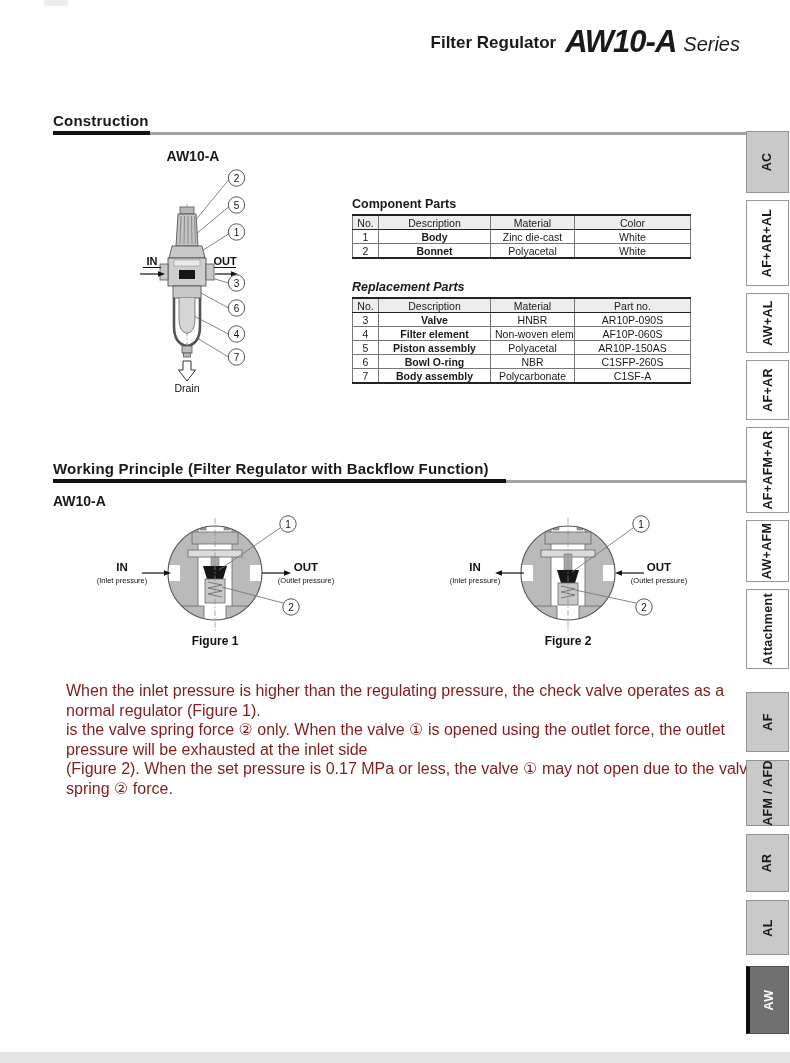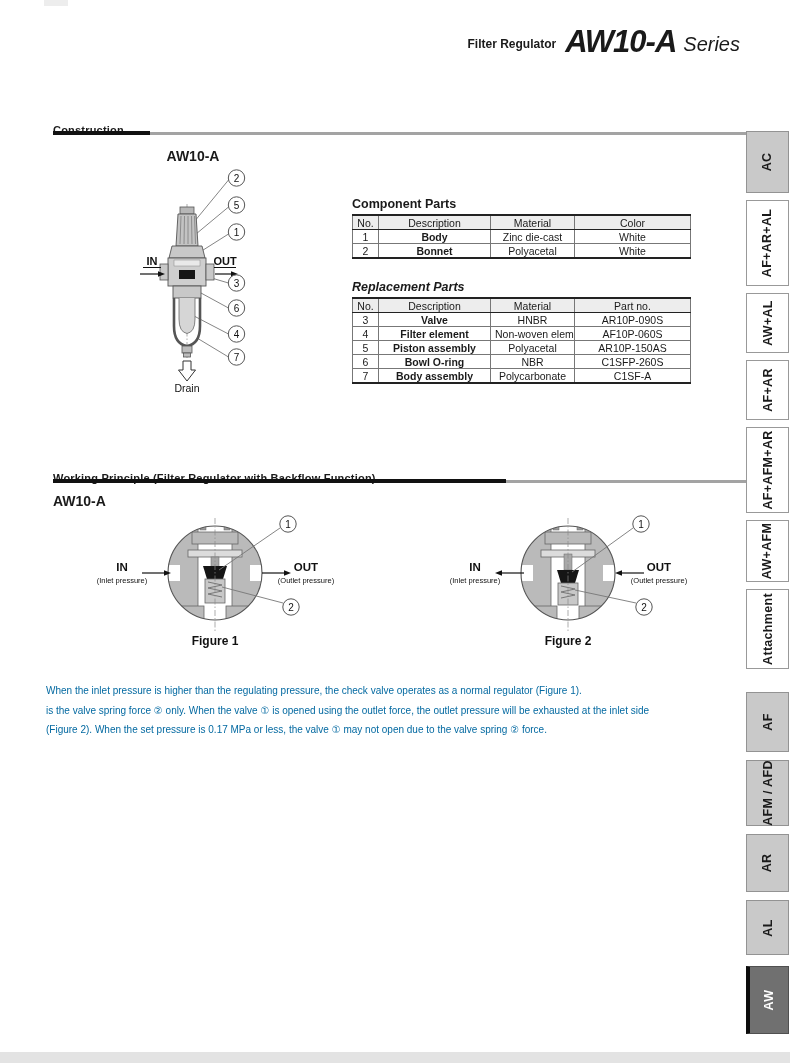--- a/index.html
+++ b/index.html
@@ -1,47 +1,47 @@
 <!DOCTYPE html>
 <html><head>
 <meta charset="utf-8">
 <style>
   html,body{margin:0;padding:0;}
   body{width:790px;height:1063px;background:#fff;font-family:"Liberation Sans","DejaVu Sans",sans-serif;color:#1a1a1a;position:relative;overflow:hidden;}
   .abs{position:absolute;}
 
   
   .doc-title{position:absolute;top:24px;left:250px;width:490px;text-align:right;white-space:nowrap;}
-  .doc-title .ptype{font-size:12px;font-weight:bold;vertical-align:4px;margin-right:9px;}
+  .doc-title .ptype{font-size:17px;font-weight:bold;vertical-align:4px;margin-right:9px;}
   .doc-title .series{font-size:31px;font-weight:bold;font-style:italic;letter-spacing:-1px;}
   .doc-title .suffix{font-size:20px;font-weight:normal;font-style:italic;margin-left:7px;vertical-align:1px;margin-top:39px;}
 
   .corner-mark{position:absolute;left:44px;top:0;width:24px;height:6px;background:#ededed;}
 
   
-  .sec-title{position:absolute;font-size:11px;font-weight:bold;letter-spacing:0.2px;margin-top:12px;}
+  .sec-title{position:absolute;font-size:15px;font-weight:bold;letter-spacing:0.2px;}
   .rule-black{position:absolute;height:4px;background:#111;}
   .rule-gray{position:absolute;height:3px;background:#a3a3a3;}
 
   .model-label{position:absolute;font-size:14px;font-weight:bold;}
 
   
   .tbl-title{position:absolute;font-size:12.5px;font-weight:bold;}
   table.parts{position:absolute;border-collapse:collapse;width:338px;font-size:10.5px;table-layout:fixed;}
   table.parts th,table.parts td{border:1px solid #777;height:13px;padding:0 4px;text-align:center;font-weight:normal;overflow:hidden;white-space:nowrap;}
   table.parts thead th{background:#ededed;border-top:2px solid #222;margin-left:17px;}
   table.parts thead th{border-bottom:1.5px solid #222;}
   table.parts tbody tr:last-child td{border-bottom:2px solid #222;}
   table.parts td.desc{text-align:center;font-weight:bold;}
 
   
   svg text{font-family:"Liberation Sans","DejaVu Sans",sans-serif;fill:#111;}
 
   
-  .para{position:absolute;left:46px;top:681px;width:700px;font-size:10px;line-height:19.5px;color:#0369a1;}
+  .para{position:absolute;left:66px;top:681px;width:700px;font-size:16px;line-height:19.5px;color:#7f1d1d;}
 
   
   .tab{position:absolute;left:746px;width:43px;display:flex;align-items:center;justify-content:center;box-sizing:border-box;}
   .tab span{transform:rotate(-90deg);white-space:nowrap;font-weight:bold;font-size:12.5px;letter-spacing:0.3px;}
   .tab.white{background:#fff;border:1px solid #999;}
   .tab.gray{background:#c9c9c9;border:1px solid #939393;}
   .tab.dark{background:#707070;border:1px solid #505050;border-left:4px solid #0d0d0d;}
   .tab.dark span{color:#fff;}
 
   .bottom-bar{position:absolute;left:0;top:1052px;width:790px;height:11px;background:#e3e3e3;}

